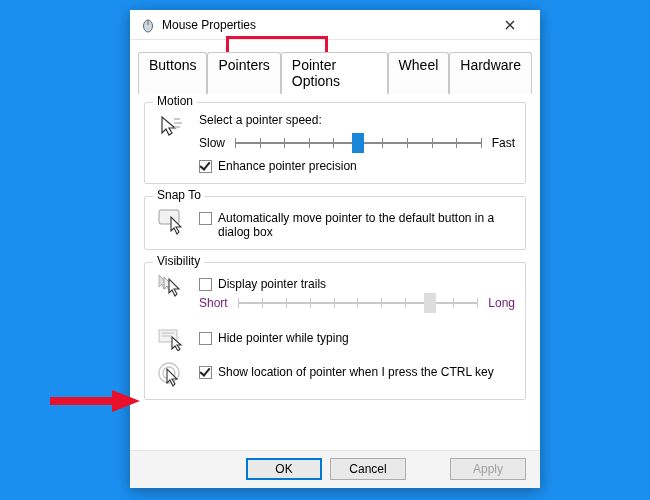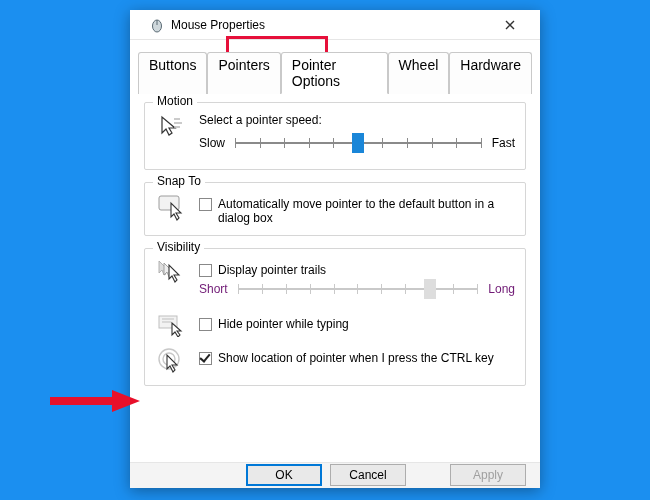--- a/index.html
+++ b/index.html
@@ -18,21 +18,21 @@
     left: 130px; top: 10px;
     width: 410px; height: 478px;
     background: #fff;
     box-shadow: 0 3px 14px rgba(0,0,0,0.35);
   }
   .titlebar {
     height: 30px;
     background: #fff;
     display: flex;
     align-items: center;
-    padding: 0 8px 0 19px;
+    padding: 0 8px 0 10px;
     border-bottom: 1px solid #e6e6e6;
   }
   .titlebar .title-icon { width: 16px; height: 16px; margin-right: 6px; }
   .titlebar .title-text { flex: 1; font-size: 12px; }
   .close-btn {
     width: 44px; height: 30px;
     display: flex; align-items: center; justify-content: center;
     color: #333;
   }
   .close-btn svg { width: 10px; height: 10px; }
@@ -123,21 +123,21 @@
     border: solid #222; border-width: 0 2px 2px 0;
     transform: rotate(40deg);
   }
   .btnbar {
     display: flex; justify-content: flex-end; gap: 8px;
     padding: 8px 14px 10px 0;
     border-top: 1px solid #e6e6e6;
     position: absolute;
     bottom: 0; left: 0; right: 0;
     background: #f4f4f4;
-    height: 26px;
+    height: 38px;
     align-items: center;
   }
   .btn {
     min-width: 76px; height: 22px;
     border: 1px solid #adadad;
     background: #e9e9e9;
     font-size: 12px;
     display: flex; align-items: center; justify-content: center;
   }
   .btn.default { border: 1px solid #0078d7; box-shadow: inset 0 0 0 1px #0078d7; }
@@ -205,20 +205,24 @@
                   <span></span>
                   <span></span>
                   <span></span>
                   <span></span>
                   <span></span>
                 </div>
               <div class="thumb" style="left:50%"></div>
             </div>
             <span class="cap">Fast</span>
           </div>
+          <div class="check-row">
+            <div class="chk checked"></div>
+            <span>Enhance pointer precision</span>
+          </div>
         </div>
       </div>
     </div>
 
     <div class="group">
       <span class="legend">Snap To</span>
       <div class="row">
         <div class="icon-cell">
           <svg width="30" height="28" viewBox="0 0 30 28">
             <rect x="2" y="3" width="20" height="14" rx="2" fill="#f2f2f2" stroke="#9c9c9c"></rect>

